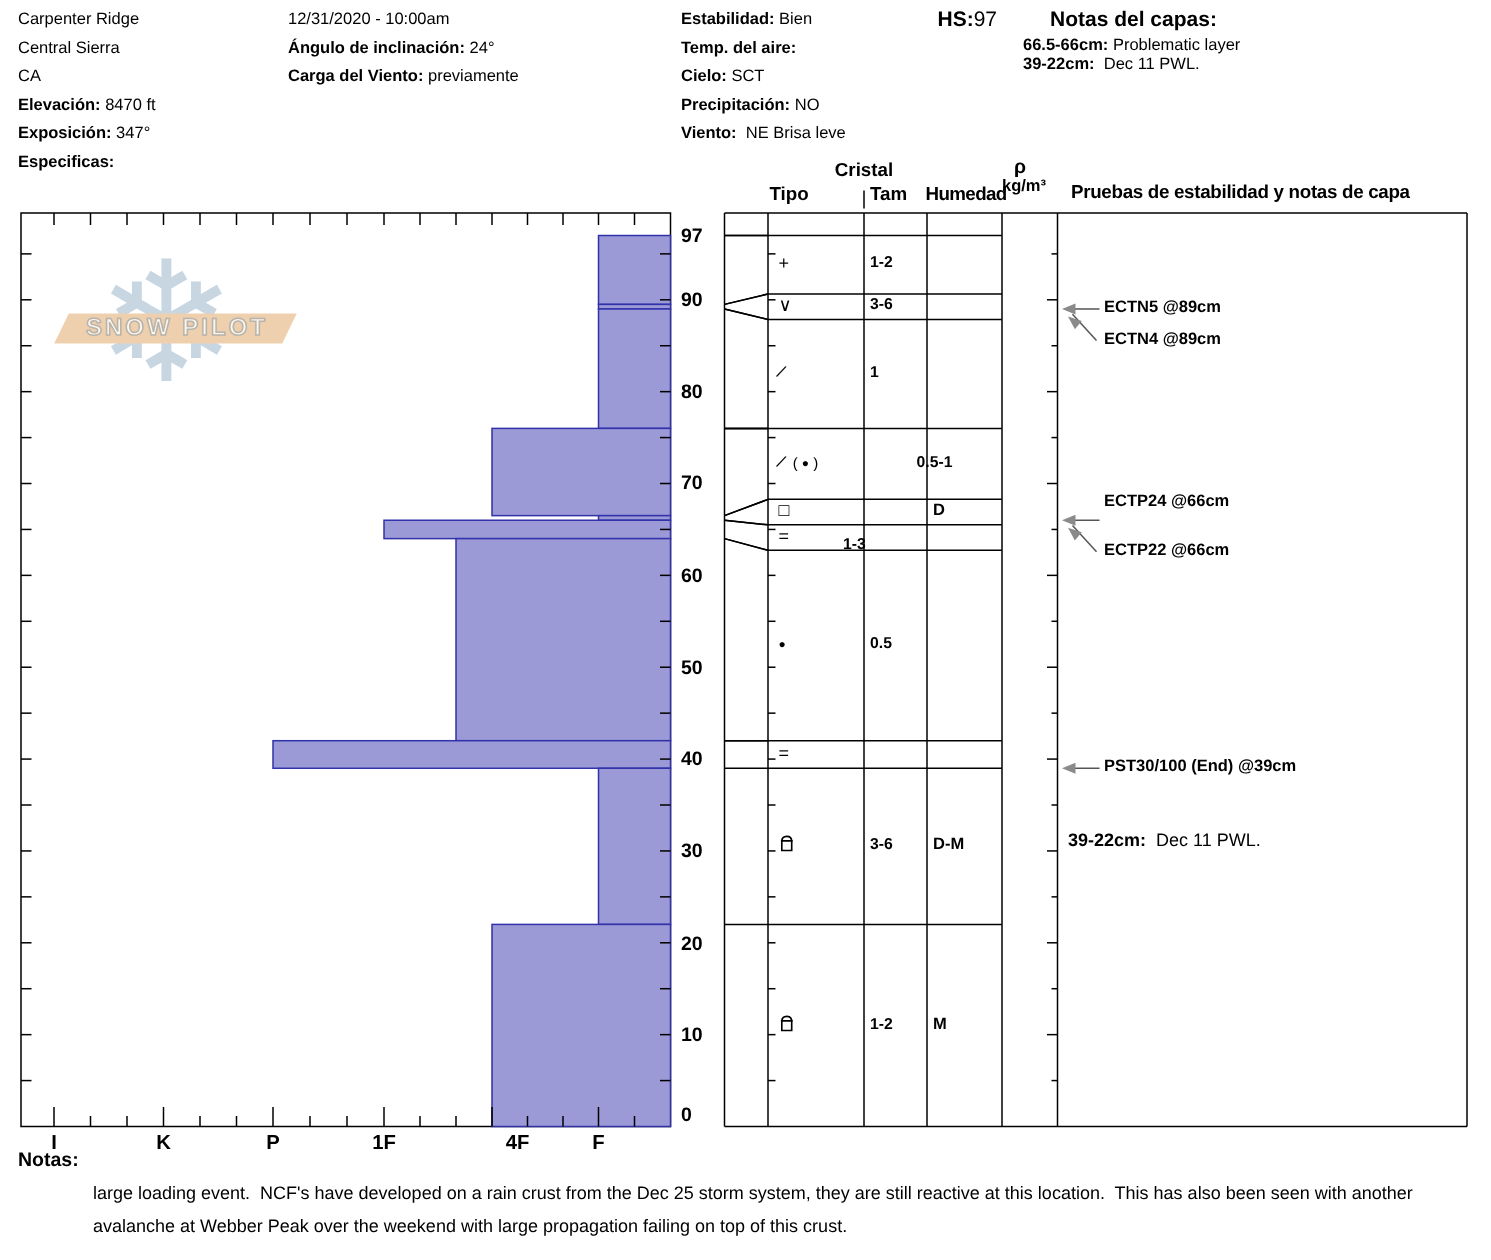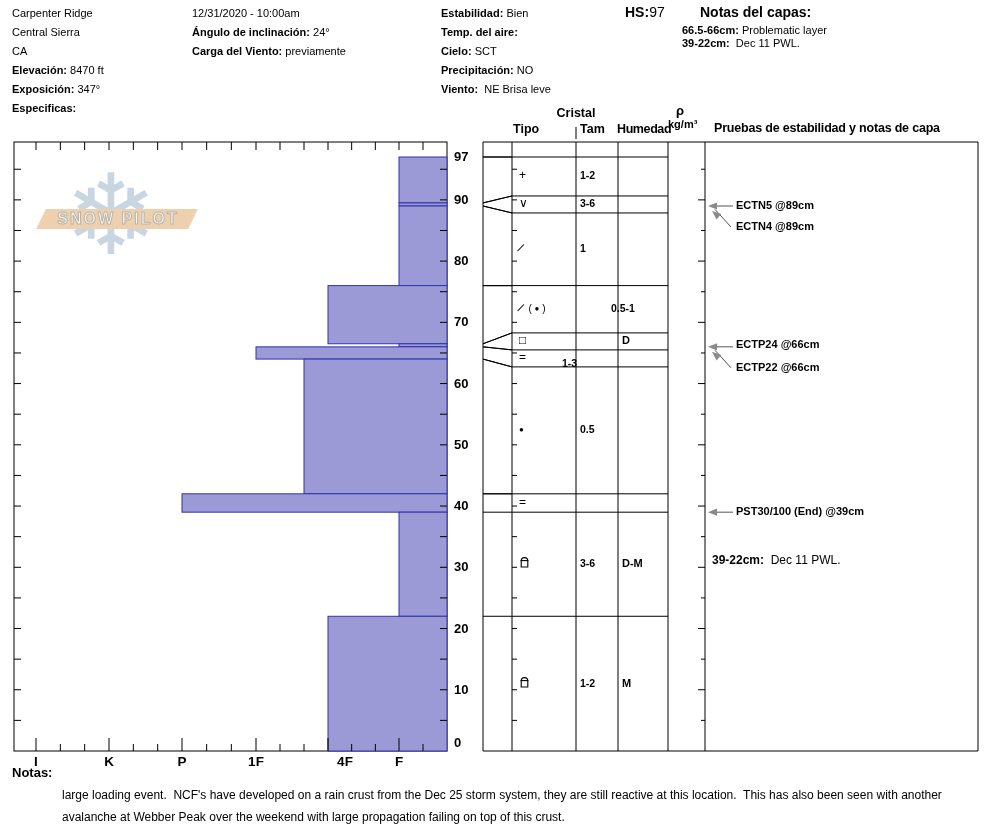--- a/index.html
+++ b/index.html
@@ -46,21 +46,21 @@
     <div class="hline"><b>Exposición:</b> <span>347°</span></div>
     <div class="hline"><b>Especificas:</b> <span></span></div>
   </div>
 
   <div class="hcol" style="left:192px">
     <div class="hline">12/31/2020 - 10:00am</div>
     <div class="hline"><b>Ángulo de inclinación:</b> <span>24°</span></div>
     <div class="hline"><b>Carga del Viento:</b> <span>previamente</span></div>
   </div>
 
-  <div class="hcol" style="left:441px">
+  <div class="hcol" style="left:454px">
     <div class="hline"><b>Estabilidad:</b> <span>Bien</span></div>
     <div class="hline"><b>Temp. del aire:</b> <span></span></div>
     <div class="hline"><b>Cielo:</b> <span>SCT</span></div>
     <div class="hline"><b>Precipitación:</b> <span>NO</span></div>
     <div class="hline"><b>Viento:</b> <span> NE Brisa leve</span></div>
   </div>
 
   <div class="abs" style="left:625px; top:4px; font-size:14px;"><b>HS:</b><span>97</span></div>
 
   <div class="abs" style="left:700px; top:4px; font-size:14px; font-weight:bold;">Notas del capas:</div>
@@ -286,21 +286,21 @@
       <div class="lab depthlab" style="left: 454px; top: 681.763px;">10</div>
       <div class="lab depthlab" style="left: 454px; top: 735px;">0</div>
       <div class="lab hardlab" style="left: 36px; top: 754px;">I</div>
       <div class="lab hardlab" style="left: 109px; top: 754px;">K</div>
       <div class="lab hardlab" style="left: 182px; top: 754px;">P</div>
       <div class="lab hardlab" style="left: 256px; top: 754px;">1F</div>
       <div class="lab hardlab" style="left: 328px; top: 754px; margin-left: 17px;">4F</div>
       <div class="lab hardlab" style="left: 399px; top: 754px;">F</div>
       <div class="lab testlab" style="left: 736px; top: 198.99px;">ECTN5 @89cm</div>
       <div class="lab testlab" style="left: 736px; top: 219.99px;">ECTN4 @89cm</div>
-      <div class="lab testlab" style="left: 736px; top: 338px;">ECTP24 @66cm</div>
+      <div class="lab testlab" style="left: 736px; top: 328px;">ECTP24 @66cm</div>
       <div class="lab testlab" style="left: 736px; top: 360.835px;">ECTP22 @66cm</div>
       <div class="lab testlab" style="left: 736px; top: 505.175px;">PST30/100 (End) @39cm</div>
       <div class="lab inlinenote" style="left: 712px; top: 553.289px;"><b>39-22cm:</b>  Dec 11 PWL.</div>
     </div>
 
   <div id="footer-label">Notas:</div>
   <div class="footline" style="top:788px">large loading event.  NCF's have developed on a rain crust from the Dec 25 storm system, they are still reactive at this location.  This has also been seen with another</div>
   <div class="footline" style="top:810px">avalanche at Webber Peak over the weekend with large propagation failing on top of this crust.</div>
 </div>
 

